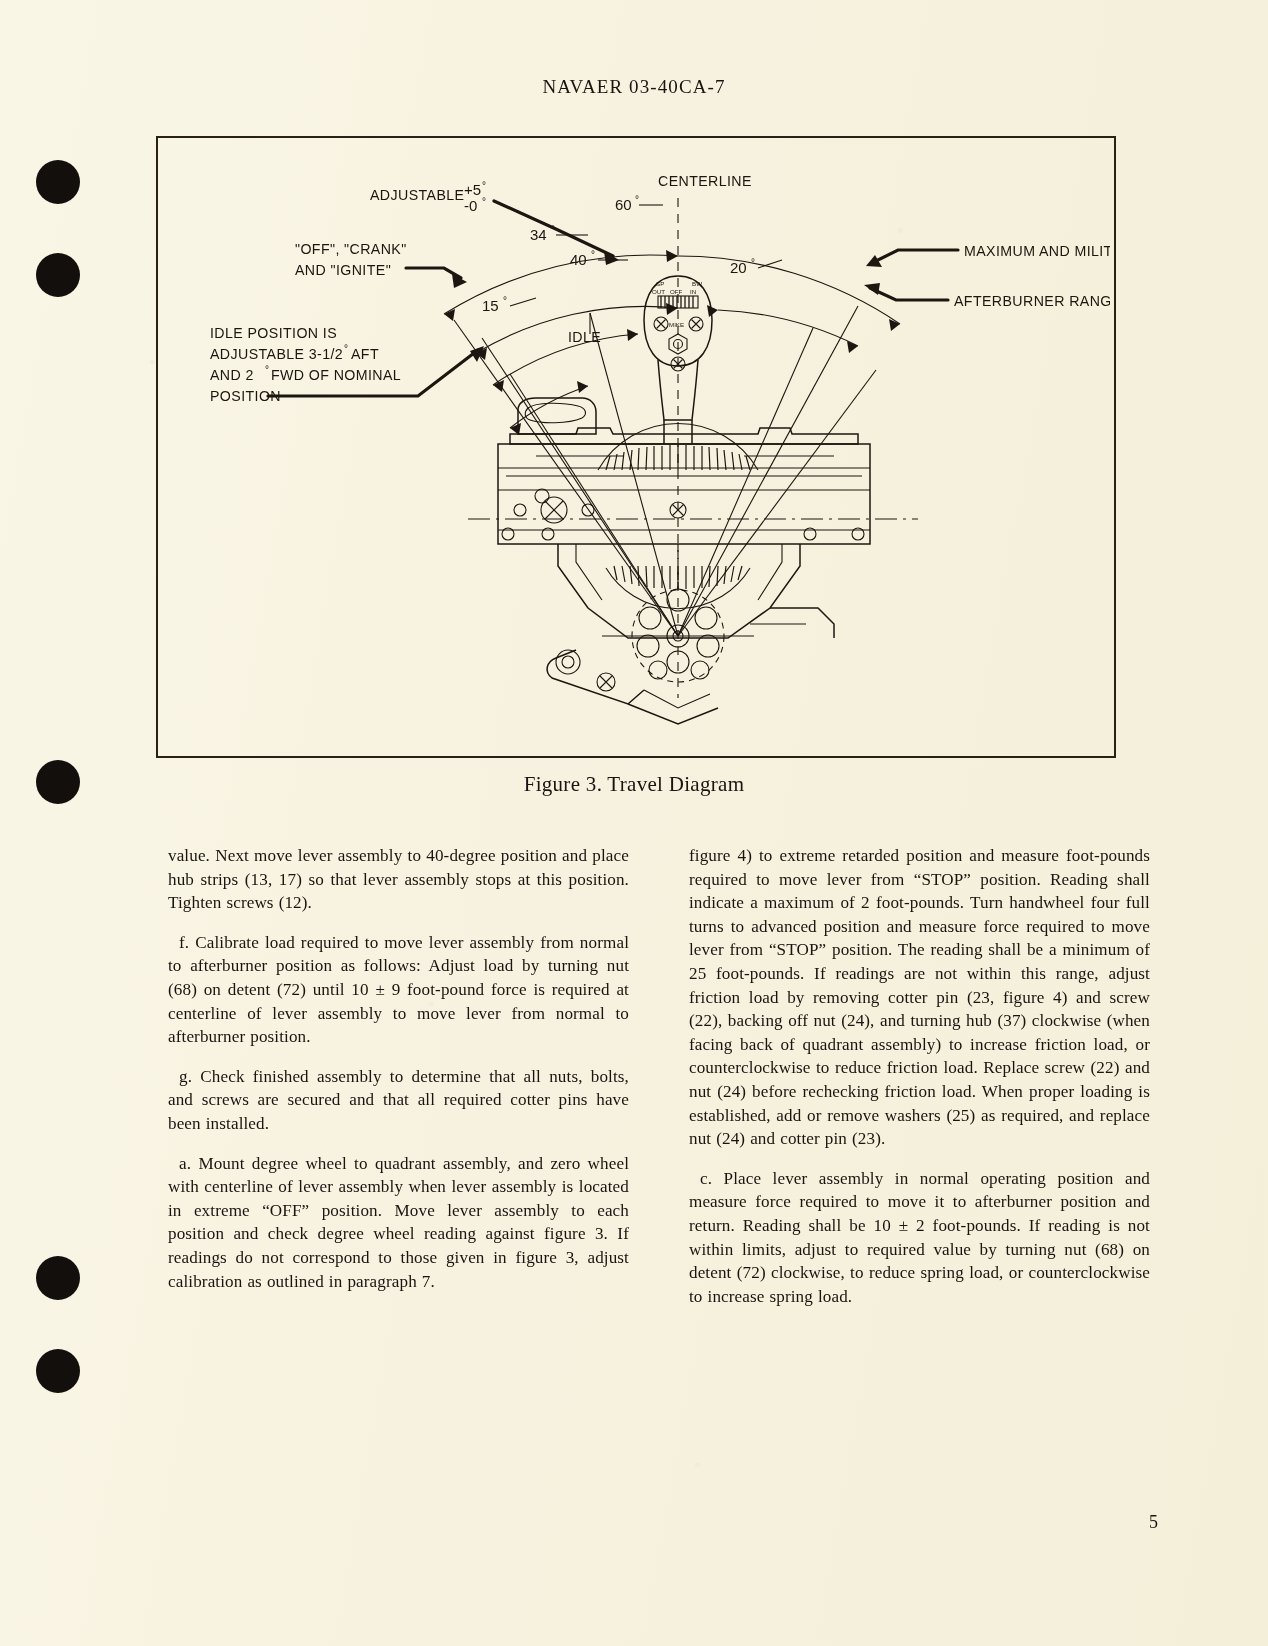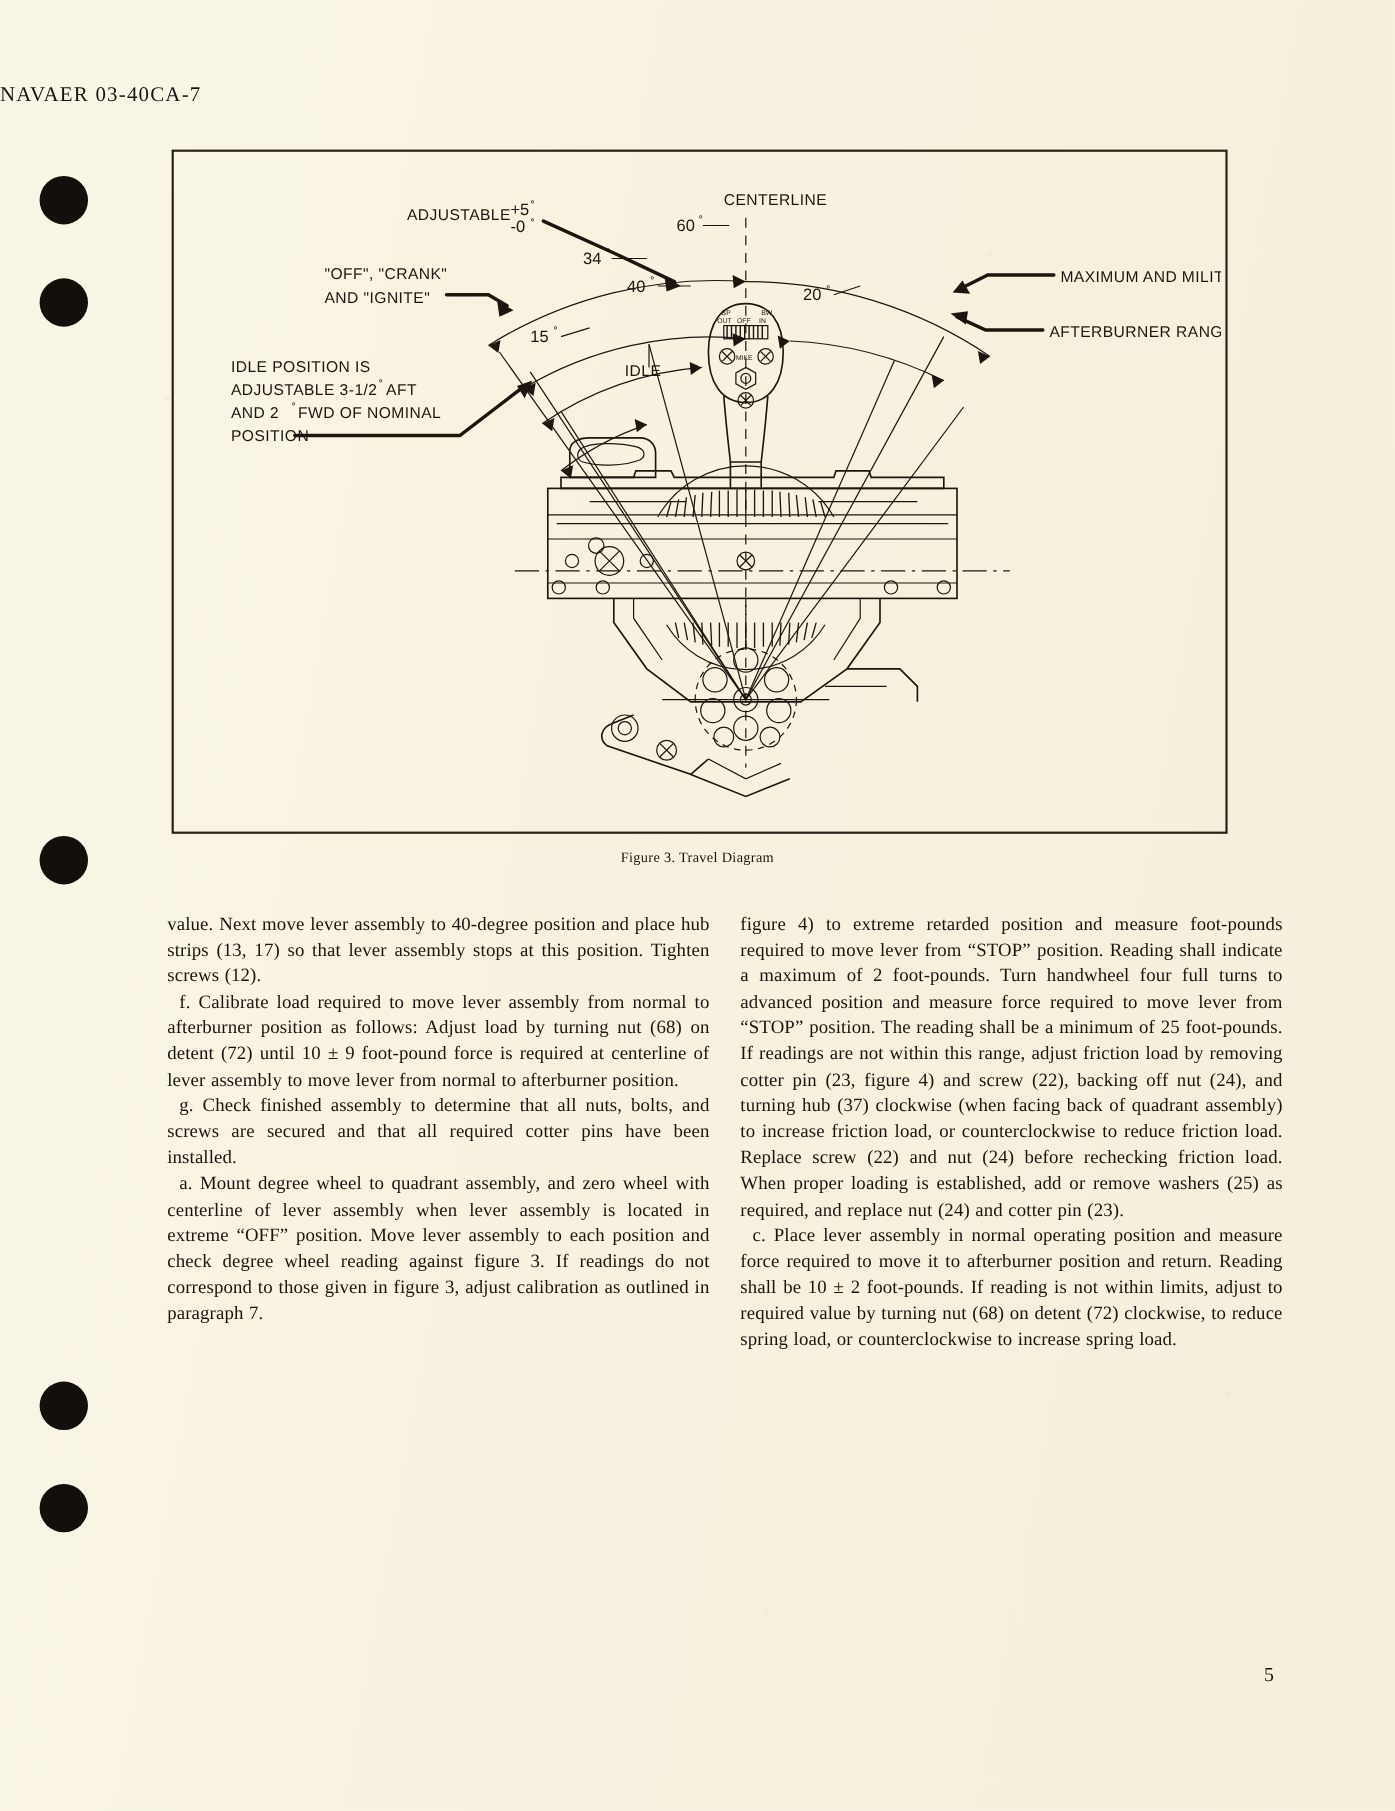--- a/index.html
+++ b/index.html
@@ -46,21 +46,21 @@
   .punch.h3 { top: 760px; }
   .punch.h4 { top: 1256px; }
   .punch.h5 { top: 1349px; }
 
   
   .doc-header {
     position: absolute;
     top: 76px;
     left: 0;
     width: 1268px;
-    text-align: left;
+    text-align: center;
     font-size: 19px;
     letter-spacing: 1.1px;
     font-family: "Liberation Serif", serif;
   }
 
   
   .figure-frame {
     position: absolute;
     left: 156px;
     top: 136px;
@@ -71,36 +71,36 @@
   }
   .figure-inner { position: absolute; inset: 0; }
   .figure-svg { position: absolute; left: 0; top: 0; }
 
   .fig-caption {
     position: absolute;
     top: 772px;
     left: 0;
     width: 1268px;
     text-align: center;
-    font-size: 13px;
+    font-size: 21px;
     letter-spacing: .3px;
   }
 
   
   .body-cols {
     position: absolute;
     top: 828px;
     left: 152px;
     width: 1014px;
     display: flex;
     gap: 28px;
   }
   .col { width: 493px; }
   .col p {
-    margin: 0;
+    margin: 16px;
     font-size: 17.1px;
     line-height: 23.6px;
     text-align: justify;
     text-align-last: left;
     letter-spacing: .12px;
     word-spacing: .6px;
   }
   .col p.indent { text-indent: 11px; }
   .col p.gap-before { margin-top: 23px; }
   .col .heading-run { letter-spacing: 1px; }

